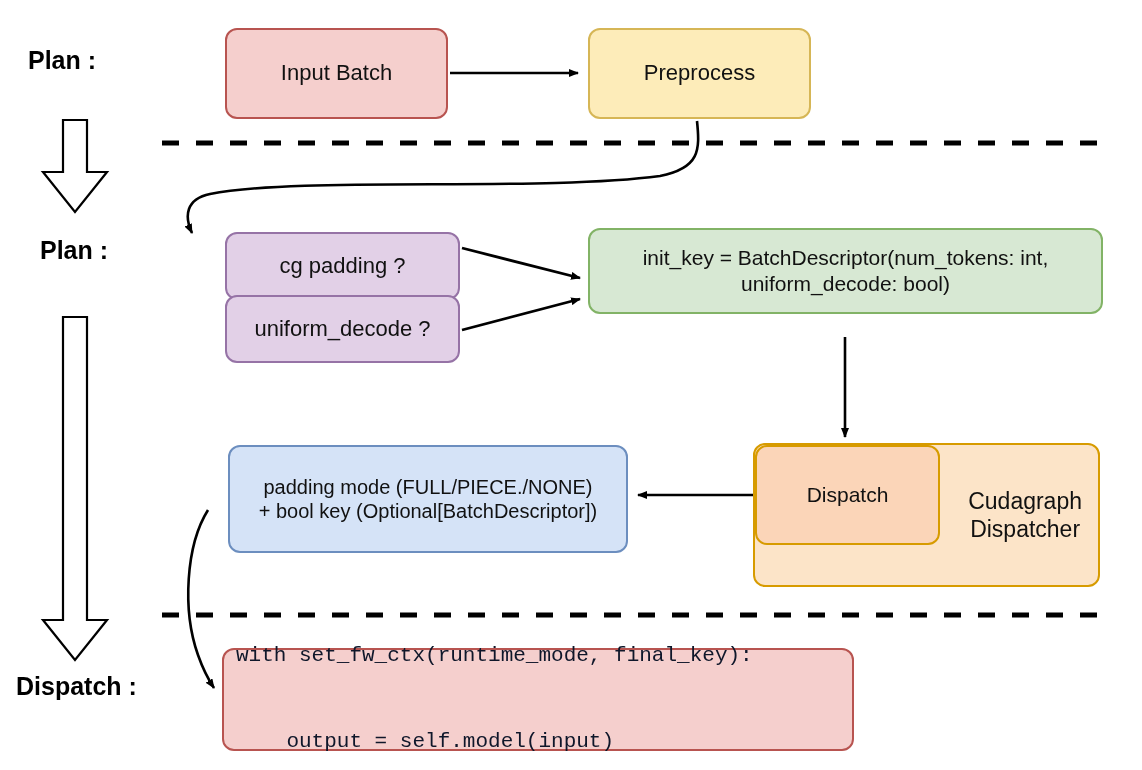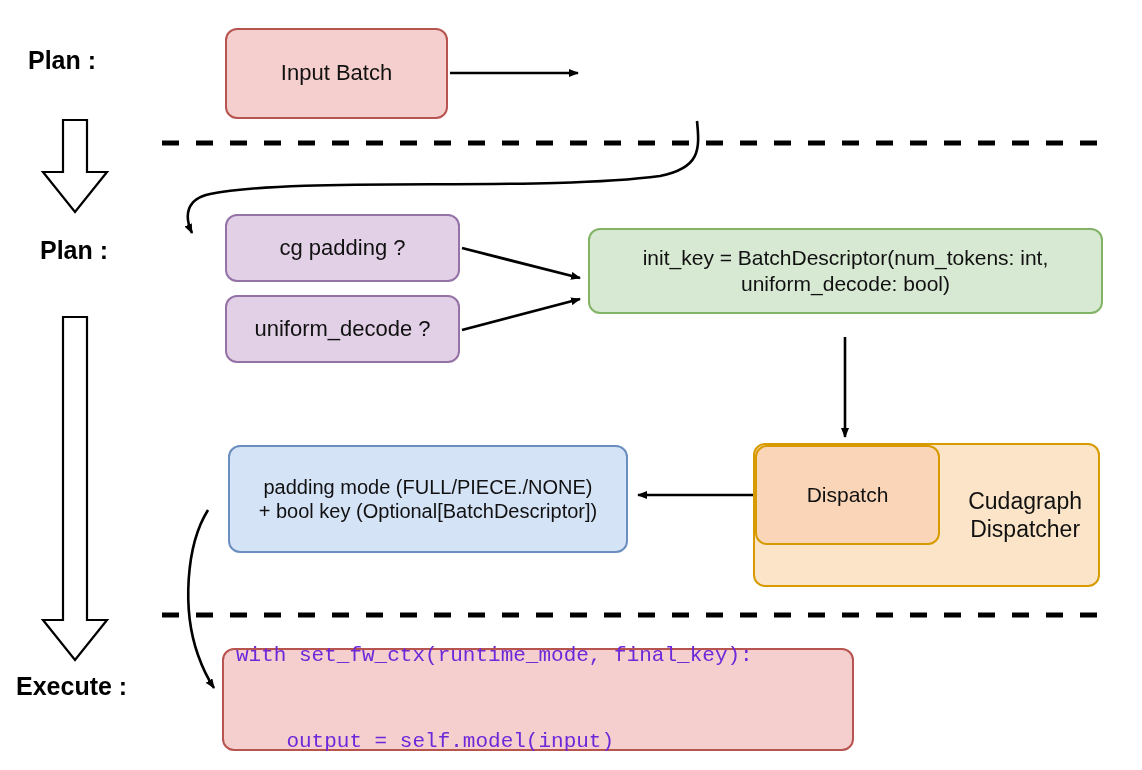--- a/index.html
+++ b/index.html
@@ -50,35 +50,35 @@
   .node-pink   { background: #f5cfcd; border-color: #b85450; }
   .node-yellow { background: #fdecb9; border-color: #d6b656; }
   .node-purple { background: #e2d0e7; border-color: #9673a6; }
   .node-green  { background: #d7e8d3; border-color: #82b366; }
   .node-blue   { background: #d5e3f7; border-color: #6c8ebf; }
   .node-orange-outer { background: #fce4c8; border-color: #d79b00; }
   .node-orange-inner { background: #fbd5b8; border-color: #d79b00; }
 
   #node-input-batch { left: 225px; top: 28px;  width: 223px; height: 91px; }
   #node-preprocess  { left: 588px; top: 28px;  width: 223px; height: 91px; }
-  #node-cg-padding  { left: 225px; top: 214px; width: 235px; height: 68px; }
+  #node-cg-padding  { left: 225px; top: 232px; width: 235px; height: 68px; }
   #node-uniform-decode { left: 225px; top: 295px; width: 235px; height: 68px; }
   #node-init-key    { left: 588px; top: 228px; width: 515px; height: 86px;
                       font-size: 21px; }
   #node-cudagraph-dispatcher { left: 753px; top: 443px; width: 347px; height: 144px;
                       align-items: center; justify-content: flex-end;
                       padding-right: 16px; font-size: 23px; }
   #node-dispatch    { left: 755px; top: 445px; width: 185px; height: 100px;
                       font-size: 21px; z-index: 4; }
   #node-runtime-mode { left: 228px; top: 445px; width: 400px; height: 108px;
                       font-size: 20px; }
   #node-code        { left: 222px; top: 648px; width: 632px; height: 103px;
                       justify-content: flex-start; 
                       font-family: "Liberation Mono", monospace;
-                      font-size: 21px; color: #6d28d9; padding-left: 12px;
+                      font-size: 21px; color: #0f172a; padding-left: 12px;
                       line-height: 1.38; white-space: pre; text-align: left; }
 
   #label-input   { left: 28px; top: 46px; }
   #label-plan    { left: 40px; top: 236px; }
   #label-execute { left: 16px; top: 672px; }
 
   .code-line { display: block; }
 </style>
 </head>
 <body>
@@ -108,26 +108,29 @@
 
     <line x1="845" y1="337" x2="845" y2="437" stroke="#000000" stroke-width="2.6" marker-end="url(#ah)"></line>
 
     <line x1="753" y1="495" x2="638" y2="495" stroke="#000000" stroke-width="2.6" marker-end="url(#ah)"></line>
 
     <path d="M208,510 C186,545 182,610 198,655 C204,672 210,682 214,688" fill="none" stroke="#000000" stroke-width="2.6" marker-end="url(#ah)"></path>
   </svg>
 
   <div class="stage-label" id="label-input">Plan :</div>
   <div class="stage-label" id="label-plan">Plan :</div>
-  <div class="stage-label" id="label-execute">Execute :</div>
+  <div class="stage-label" id="label-execute">Dispatch :</div>
 
   <div class="node node-pink" id="node-input-batch">
     <span>Input Batch</span>
   </div>
 
+  <div class="node node-yellow" id="node-preprocess">
+    <span>Preprocess</span>
+  </div>
 
   <div class="node node-purple" id="node-cg-padding">
     <span>cg padding ?</span>
   </div>
 
   <div class="node node-purple" id="node-uniform-decode">
     <span>uniform_decode ?</span>
   </div>
 
   <div class="node node-green" id="node-init-key">

